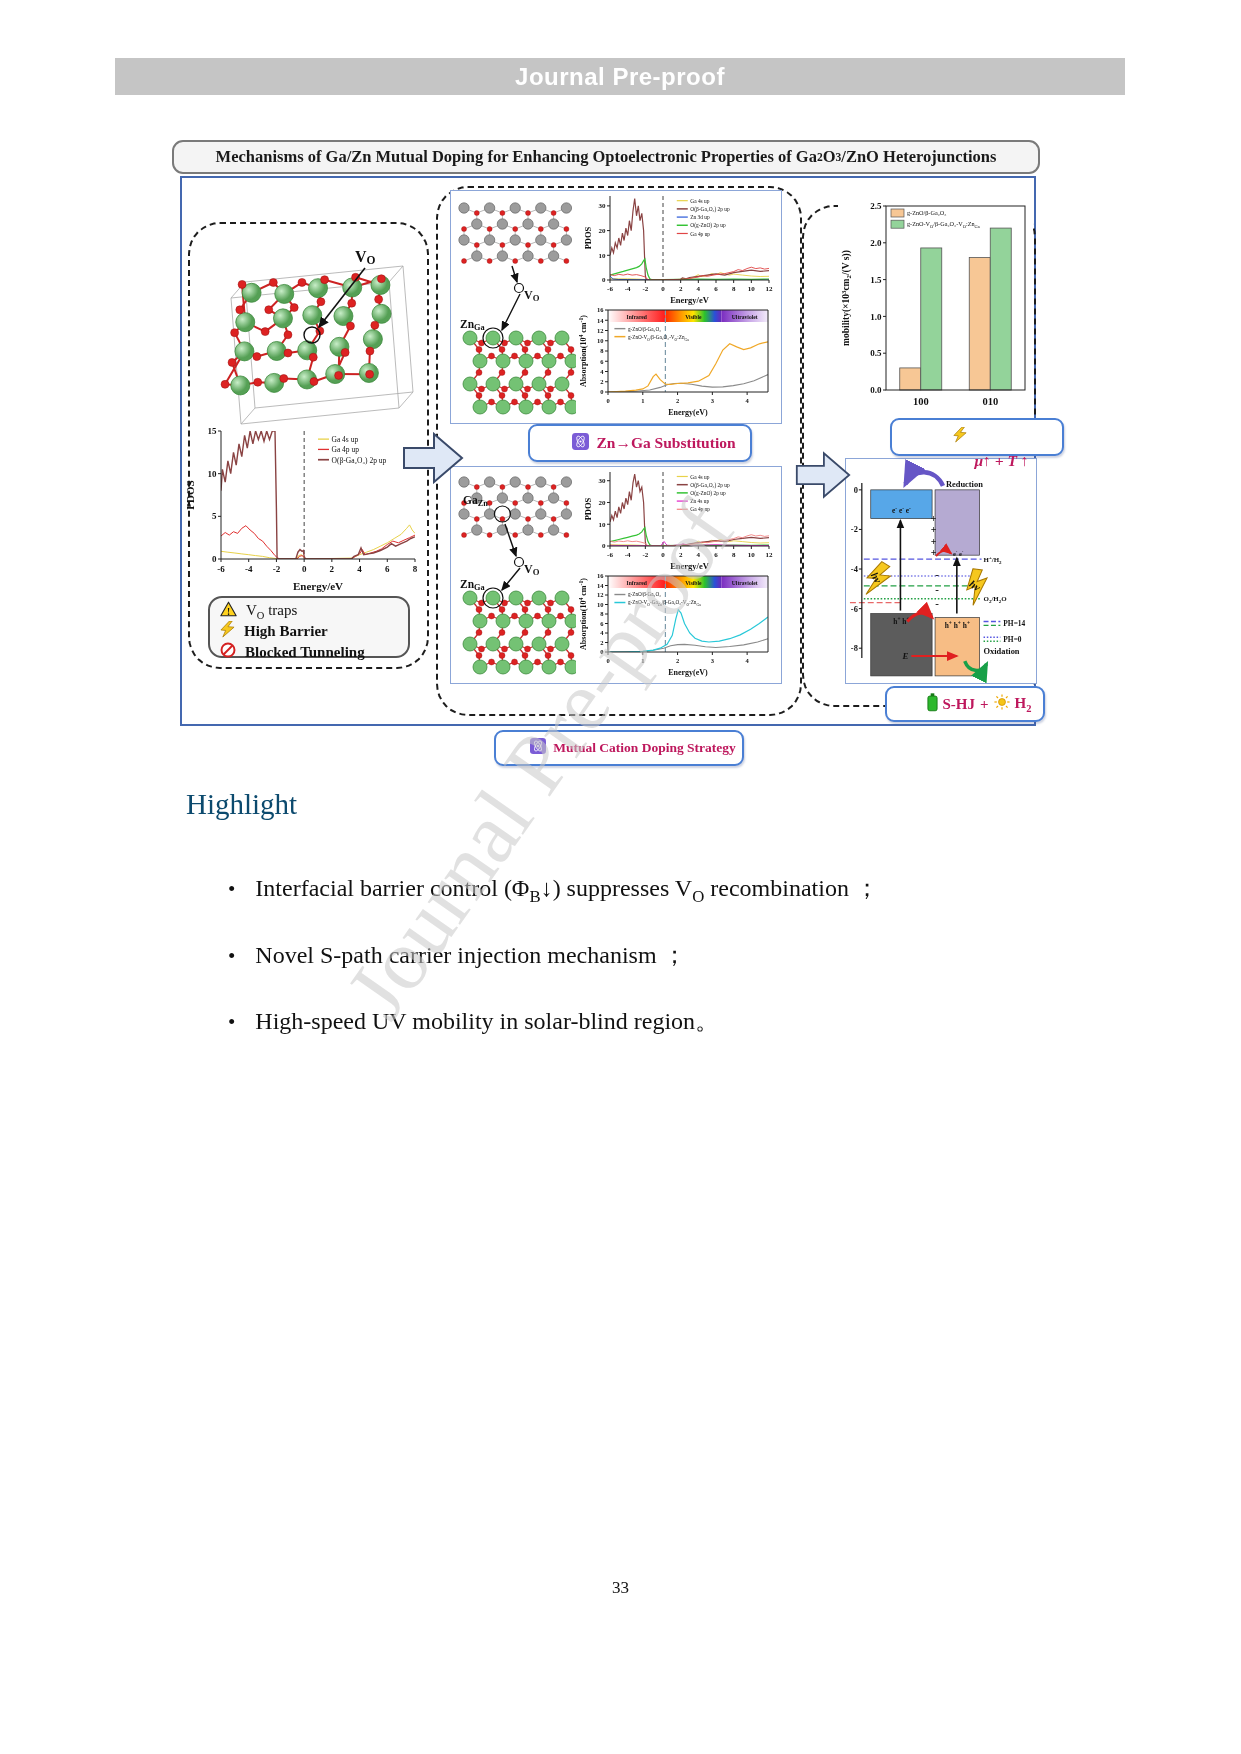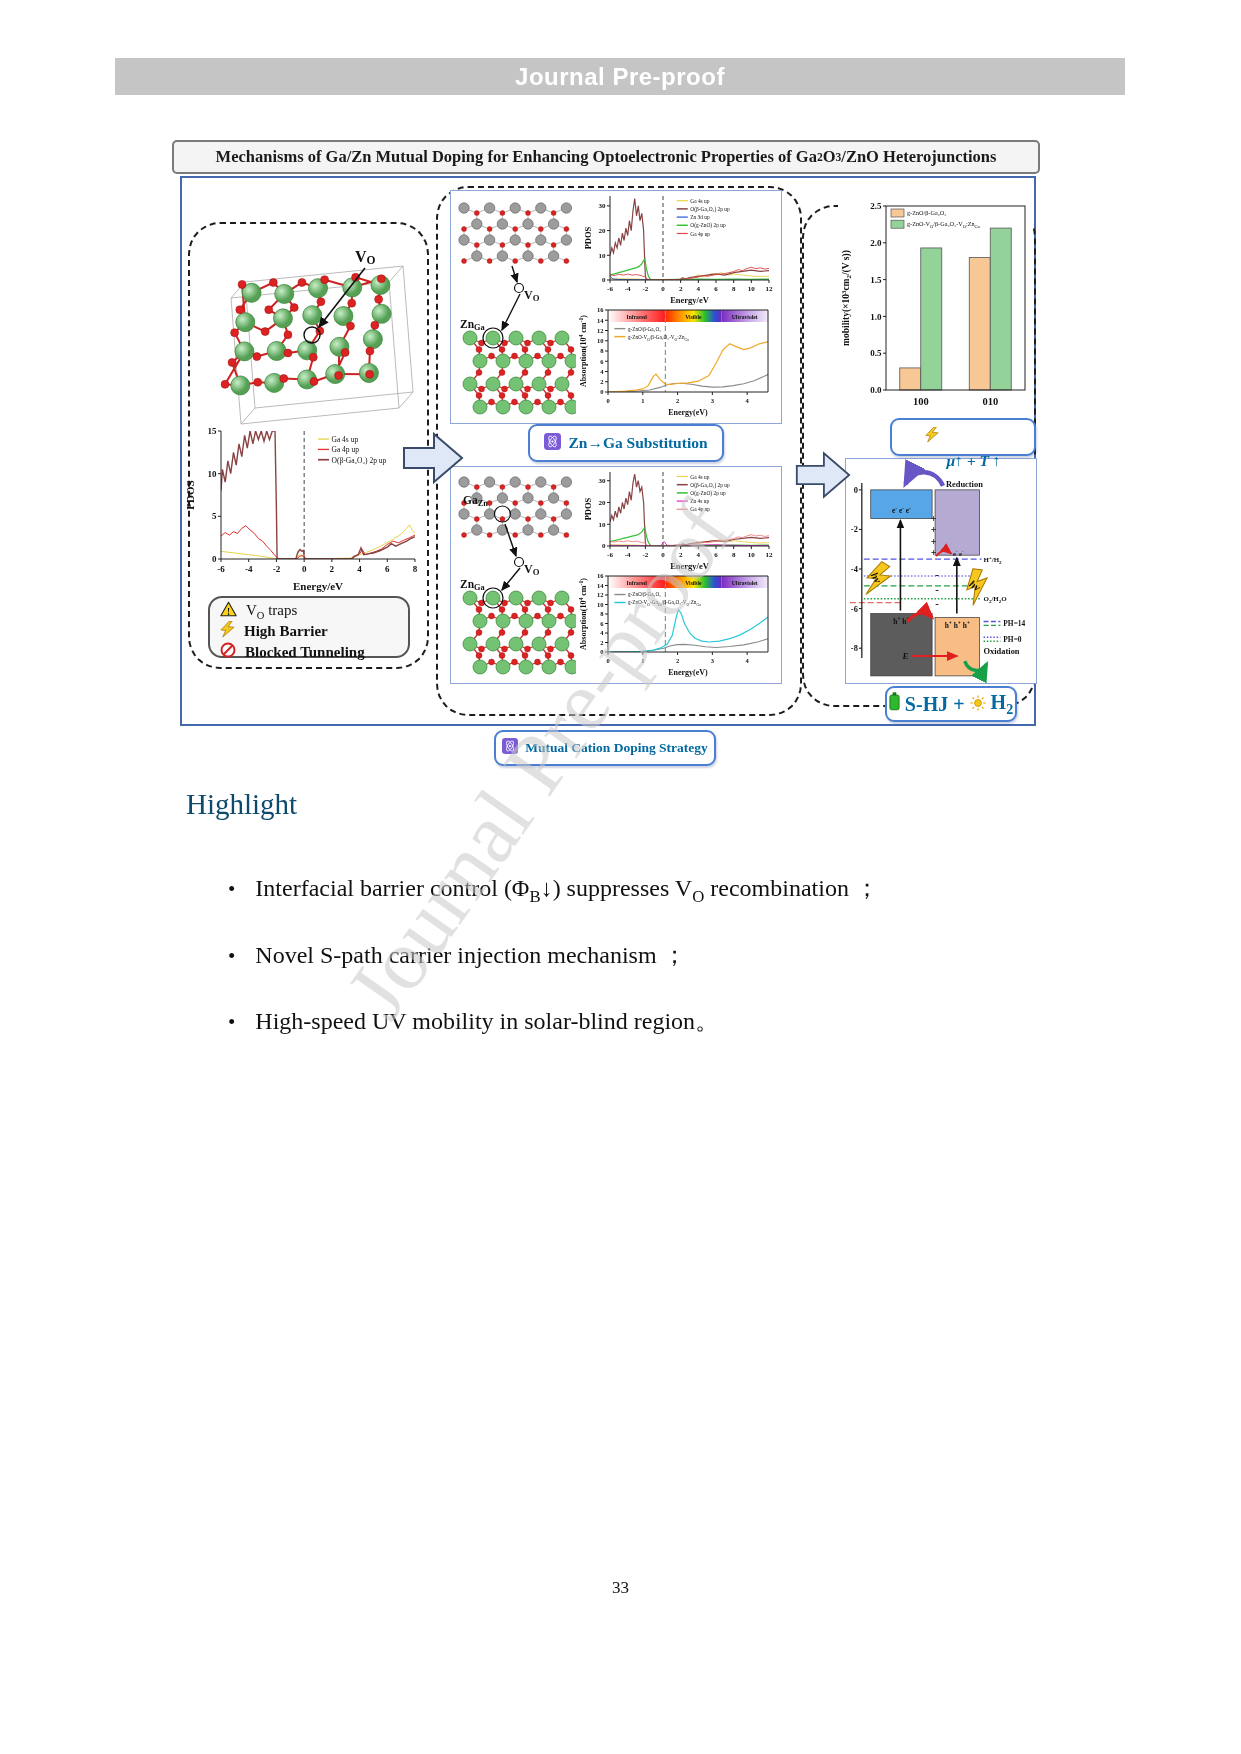--- a/index.html
+++ b/index.html
@@ -2,27 +2,27 @@
 <html><head>
 <meta charset="utf-8">
 <style>
   html,body{margin:0;padding:0;background:#ffffff;}
   .page{position:relative;width:1241px;height:1754px;background:#fff;font-family:"Liberation Serif",serif;overflow:hidden;}
   .hdrbar{position:absolute;left:115px;top:58px;width:1010px;height:37px;background:#c5c5c5;color:#fff;
           display:flex;align-items:center;justify-content:center;font-family:"Liberation Sans",sans-serif;
           font-weight:bold;font-size:24px;letter-spacing:.5px;z-index:1;}
   .figure{position:absolute;left:172px;top:140px;width:872px;height:588px;z-index:1;}
   .figtitle{position:absolute;left:0;top:0;width:868px;height:34px;background:#f4f4f4;border:2px solid #7a7a7a;
-            border-radius:5px;box-sizing:border-box;display:flex;align-items:center;justify-content:center;
+            border-radius:11px;box-sizing:border-box;display:flex;align-items:center;justify-content:center;
             font-weight:bold;font-size:16.5px;color:#1a1a1a;z-index:4;}
   .figbody{position:absolute;left:8px;top:36px;width:856px;height:550px;border:2px solid #4468b0;box-sizing:border-box;background:#fff;z-index:0;}
   .dashpanel{position:absolute;border:2.5px dashed #1c1c1c;border-radius:32px;z-index:1;}
   .subpanel{position:absolute;border:1.5px solid #8ca6d8;background:#fff;z-index:2;}
   .bluebox{position:absolute;border:2px solid #4a7fd4;border-radius:9px;background:#fff;display:flex;align-items:center;
-           justify-content:center;gap:7px;font-weight:bold;font-size:15.5px;color:#0369a1;z-index:3;box-shadow:1px 2px 2px rgba(60,80,140,.25);}
+           justify-content:center;gap:7px;font-weight:bold;font-size:15.5px;color:#be185d;z-index:3;box-shadow:1px 2px 2px rgba(60,80,140,.25);padding-left:28px;}
   .chart{position:absolute;z-index:2;}
   .chart svg{display:block;}
   svg text{font-family:"Liberation Serif",serif;fill:#111;}
   .legendbox{position:absolute;border:2px solid #555;border-radius:14px;background:#f7f7f7;padding:3px 10px;
              display:flex;flex-direction:column;justify-content:space-around;box-sizing:border-box;z-index:2;}
   .lrow{display:flex;align-items:center;gap:9px;font-size:15px;color:#111;}
   .lrow.b{font-weight:bold;align-items:center;}
   .flow-arrow{position:absolute;z-index:3;}
   .watermark{position:absolute;left:540px;top:760px;transform:translate(-50%,-50%) rotate(-55deg);
              font-size:86px;color:#c9c9c9;opacity:.55;white-space:nowrap;z-index:50;pointer-events:none;}
@@ -1089,21 +1089,21 @@
           <line x1="139" x2="156" y1="163" y2="163" stroke="#5555e0" stroke-width="1.4" stroke-dasharray="5 2.5"></line>
           <line x1="139" x2="156" y1="167" y2="167" stroke="#22a044" stroke-width="1.4" stroke-dasharray="5 2.5"></line>
           <text x="159" y="168" font-size="7.5" font-weight="bold" fill="#203060">PH=14</text>
           <line x1="139" x2="156" y1="179" y2="179" stroke="#5555e0" stroke-width="1.4" stroke-dasharray="1.5 1.8"></line>
           <line x1="139" x2="156" y1="183" y2="183" stroke="#22a044" stroke-width="1.4" stroke-dasharray="1.5 1.8"></line>
           <text x="159" y="184" font-size="7.5" font-weight="bold" fill="#203060">PH=0</text>
           <text x="139" y="196" font-size="8.5" font-weight="bold" fill="#15603a">Oxidation</text>
           <path d="M120 203 C 124 214, 137 216, 142 206" fill="none" stroke="#18a048" stroke-width="3.5" marker-end="url(#mag)"></path>
         </svg>
       </div>
-    <div class="bluebox" style="left:713px;top:546px;width:128px;height:32px;font-size:20px;gap:5px;">
+    <div class="bluebox" style="left:713px;top:546px;width:128px;height:32px;font-size:15px;gap:5px;">
       <span>
         <svg width="11" height="19" viewBox="0 0 12 20">
             <rect x="4" y="0" width="4" height="3" fill="#157a15"></rect>
             <rect x="1" y="3" width="10" height="16" rx="2" fill="#2db82d" stroke="#157a15"></rect>
           </svg>
       </span>
       <span>S-HJ</span>
       <span>+</span>
       <span>
         <svg width="16" height="16" viewBox="0 0 20 20">

